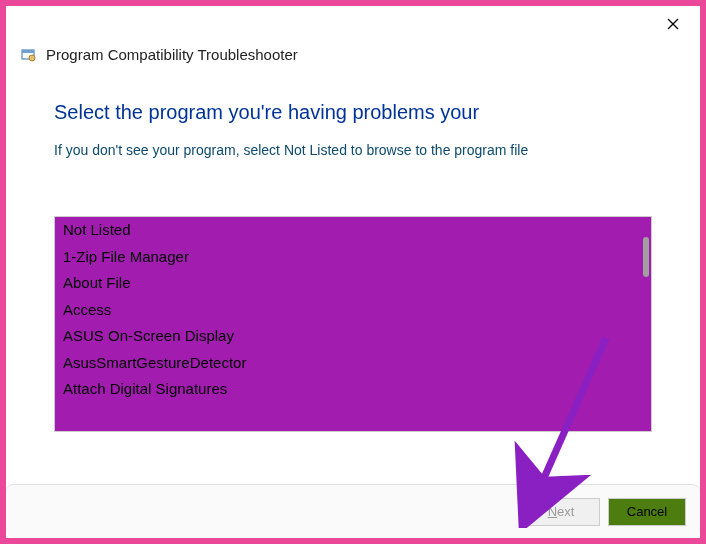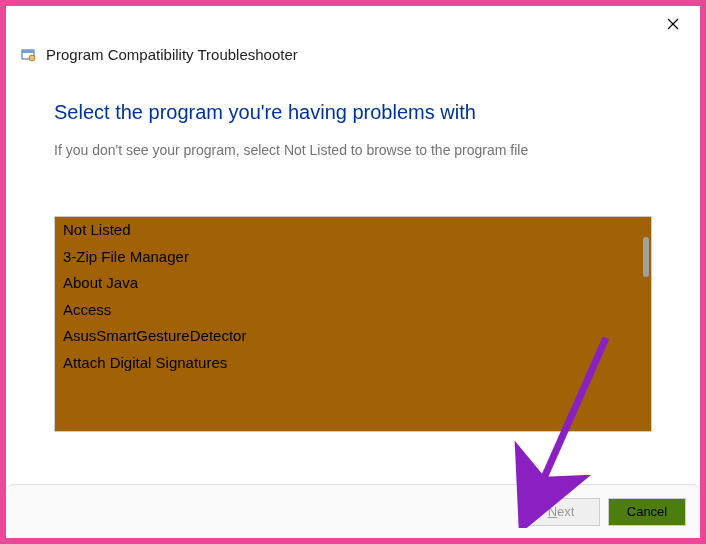--- a/index.html
+++ b/index.html
@@ -61,27 +61,27 @@
       flex-direction: column;
     }
     .instruction-title {
       color: #003399;
       font-size: 20px;
       font-weight: normal;
       margin-bottom: 18px;
     }
     .instruction-sub {
       font-size: 14px;
-      color: #737373;
+      color: #0c4a6e;
       margin-bottom: 58px;
     }
     .listbox {
       border: 1px solid #ccc;
       height: 216px;
-      background: #a16207;
+      background: #a21caf;
       position: relative;
       overflow: hidden;
     }
     .listbox-inner {
       padding: 0;
       height: 100%;
       overflow: hidden;
     }
     .list-item {
       padding: 2px 8px;
@@ -163,29 +163,30 @@
   <div class="header-row">
     <svg class="header-icon" width="16" height="16" viewBox="0 0 16 16">
       <rect x="2" y="3" width="12" height="9" fill="#fff" stroke="#3a6ea5" stroke-width="1"></rect>
       <rect x="2" y="3" width="12" height="3" fill="#70a0d0"></rect>
       <circle cx="12" cy="11" r="3" fill="#e8c070" stroke="#a07020" stroke-width="0.8"></circle>
     </svg>
     <div class="header-title">Program Compatibility Troubleshooter</div>
   </div>
 
   <div class="content">
-    <div class="instruction-title">Select the program you're having problems with</div>
+    <div class="instruction-title">Select the program you're having problems your</div>
     <div class="instruction-sub">If you don't see your program, select Not Listed to browse to the program file</div>
 
     <div class="listbox">
       <div class="listbox-inner">
         <div class="list-item">Not Listed</div>
-        <div class="list-item">3-Zip File Manager</div>
-        <div class="list-item">About Java</div>
+        <div class="list-item">1-Zip File Manager</div>
+        <div class="list-item">About File</div>
         <div class="list-item">Access</div>
+        <div class="list-item">ASUS On-Screen Display</div>
         <div class="list-item">AsusSmartGestureDetector</div>
         <div class="list-item">Attach Digital Signatures</div>
 
       </div>
       <div class="scrollbar-track">
         <div class="scrollbar-thumb"></div>
       </div>
     </div>
   </div>
 

